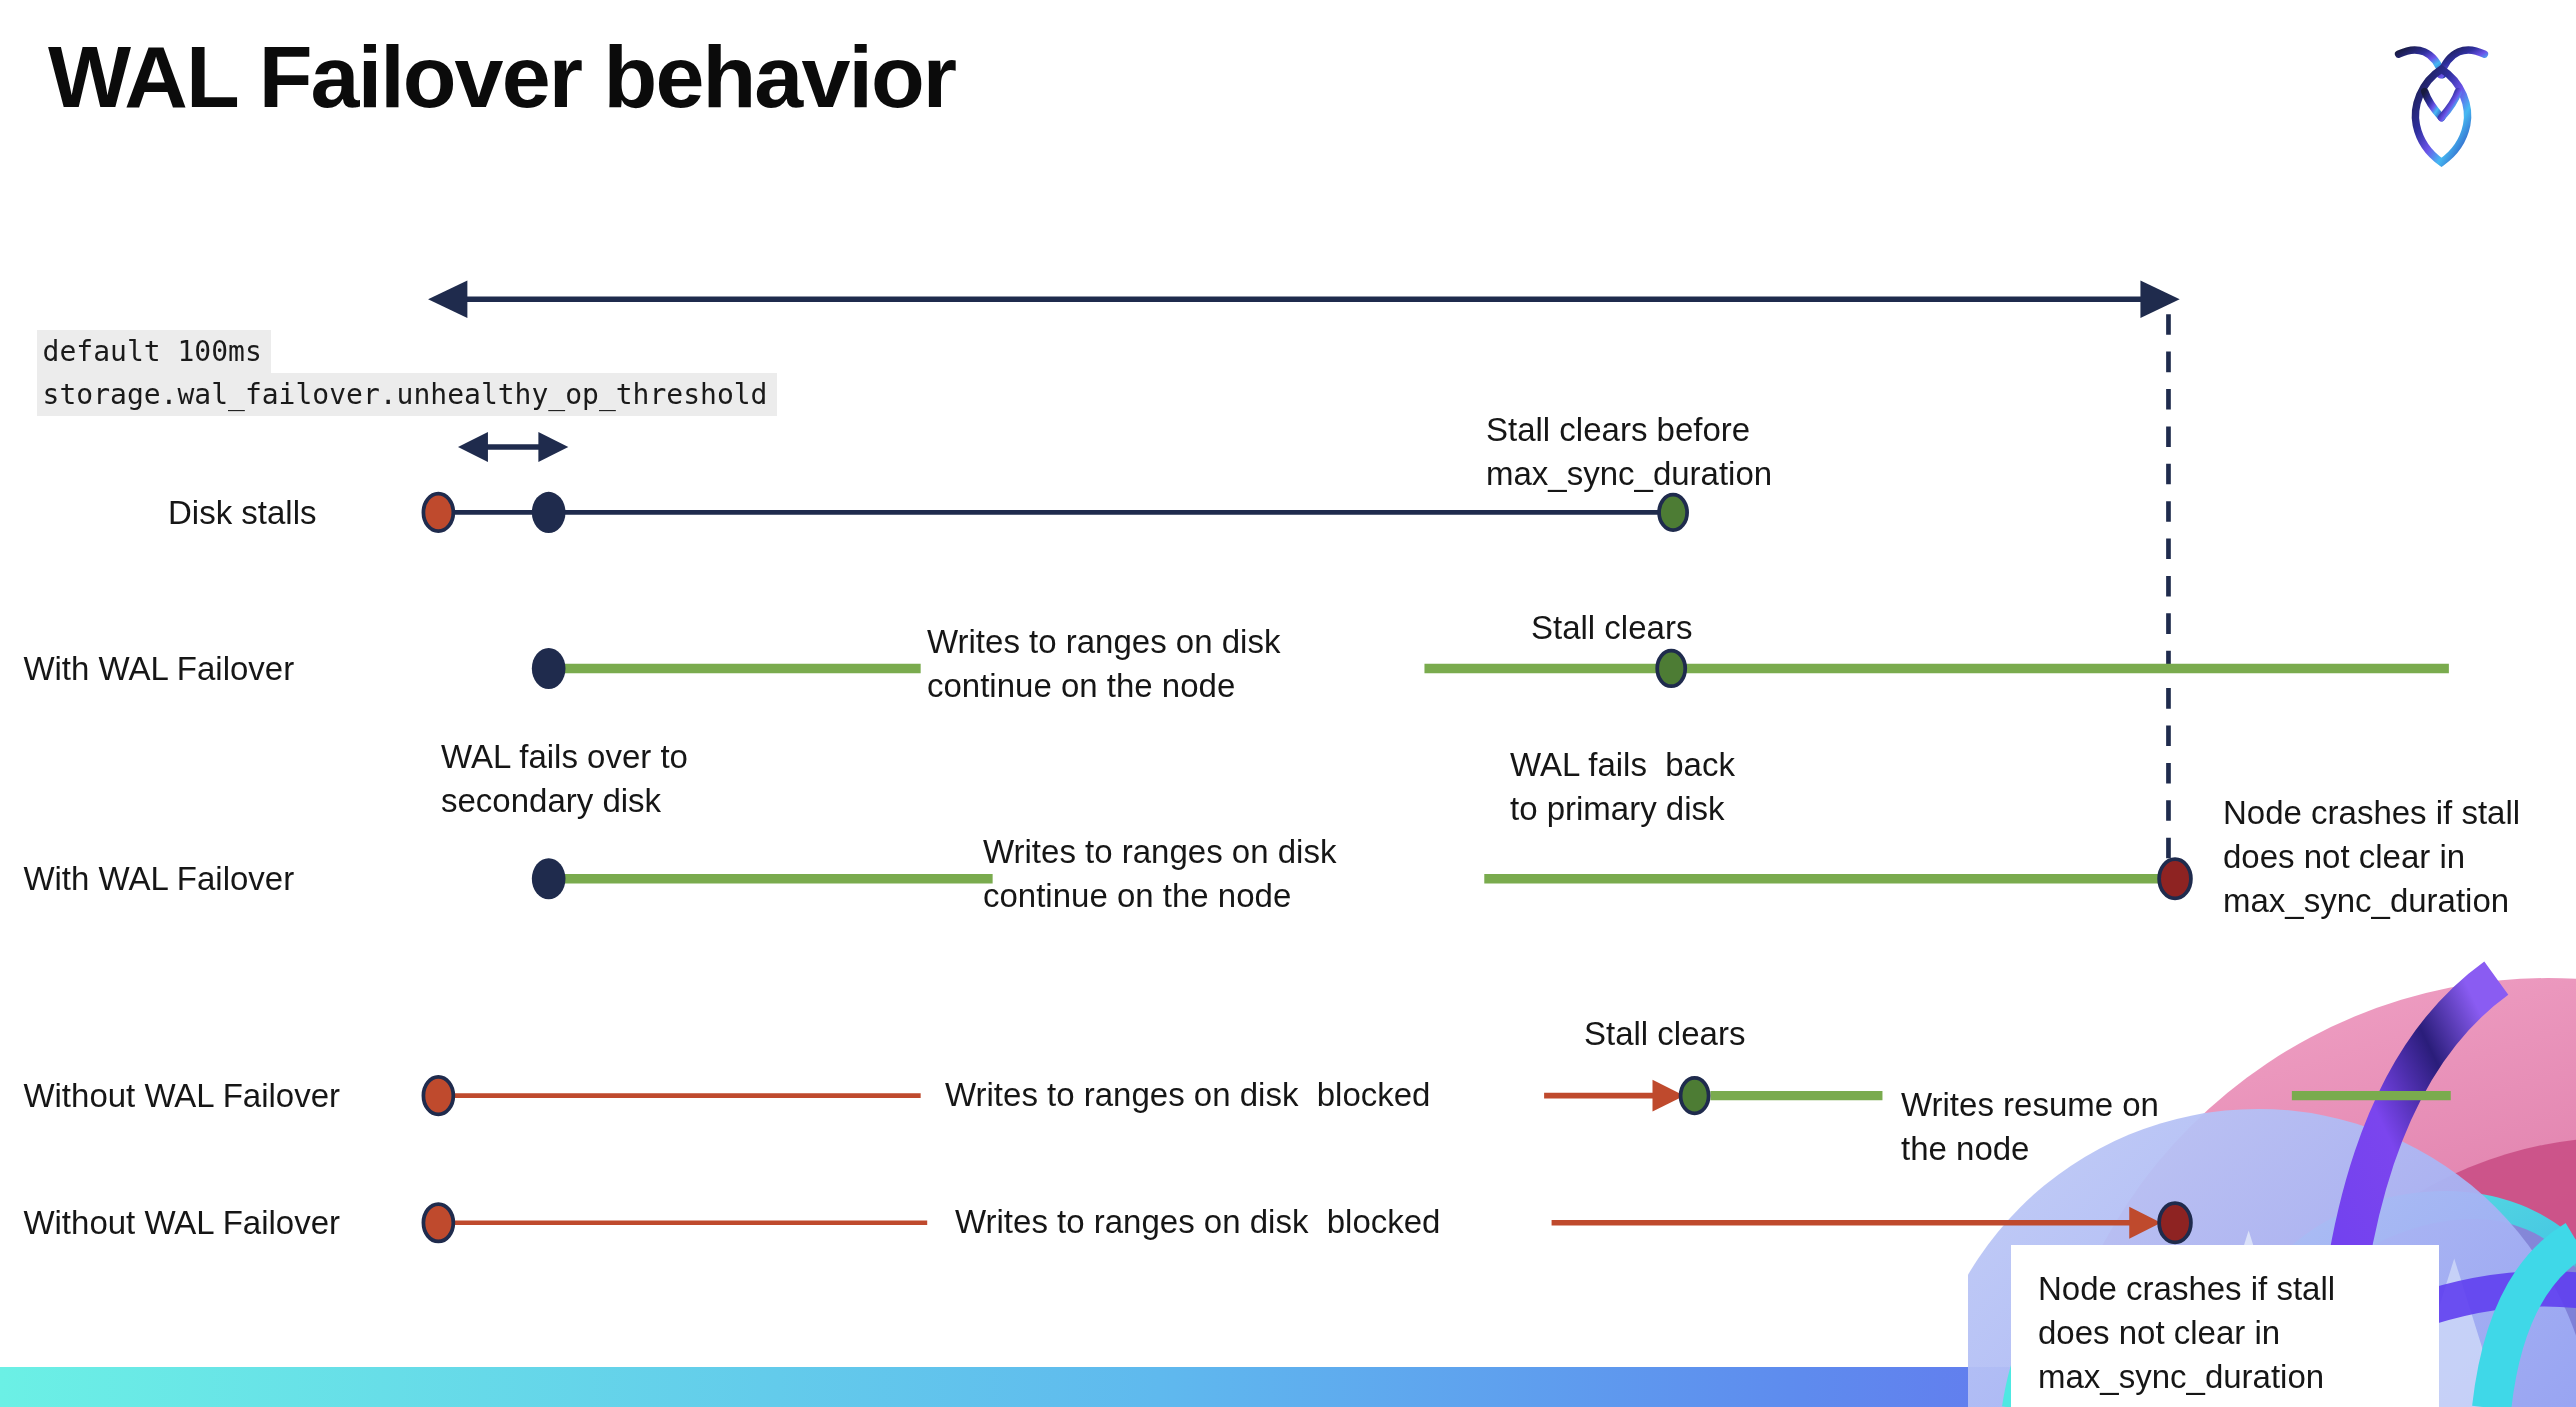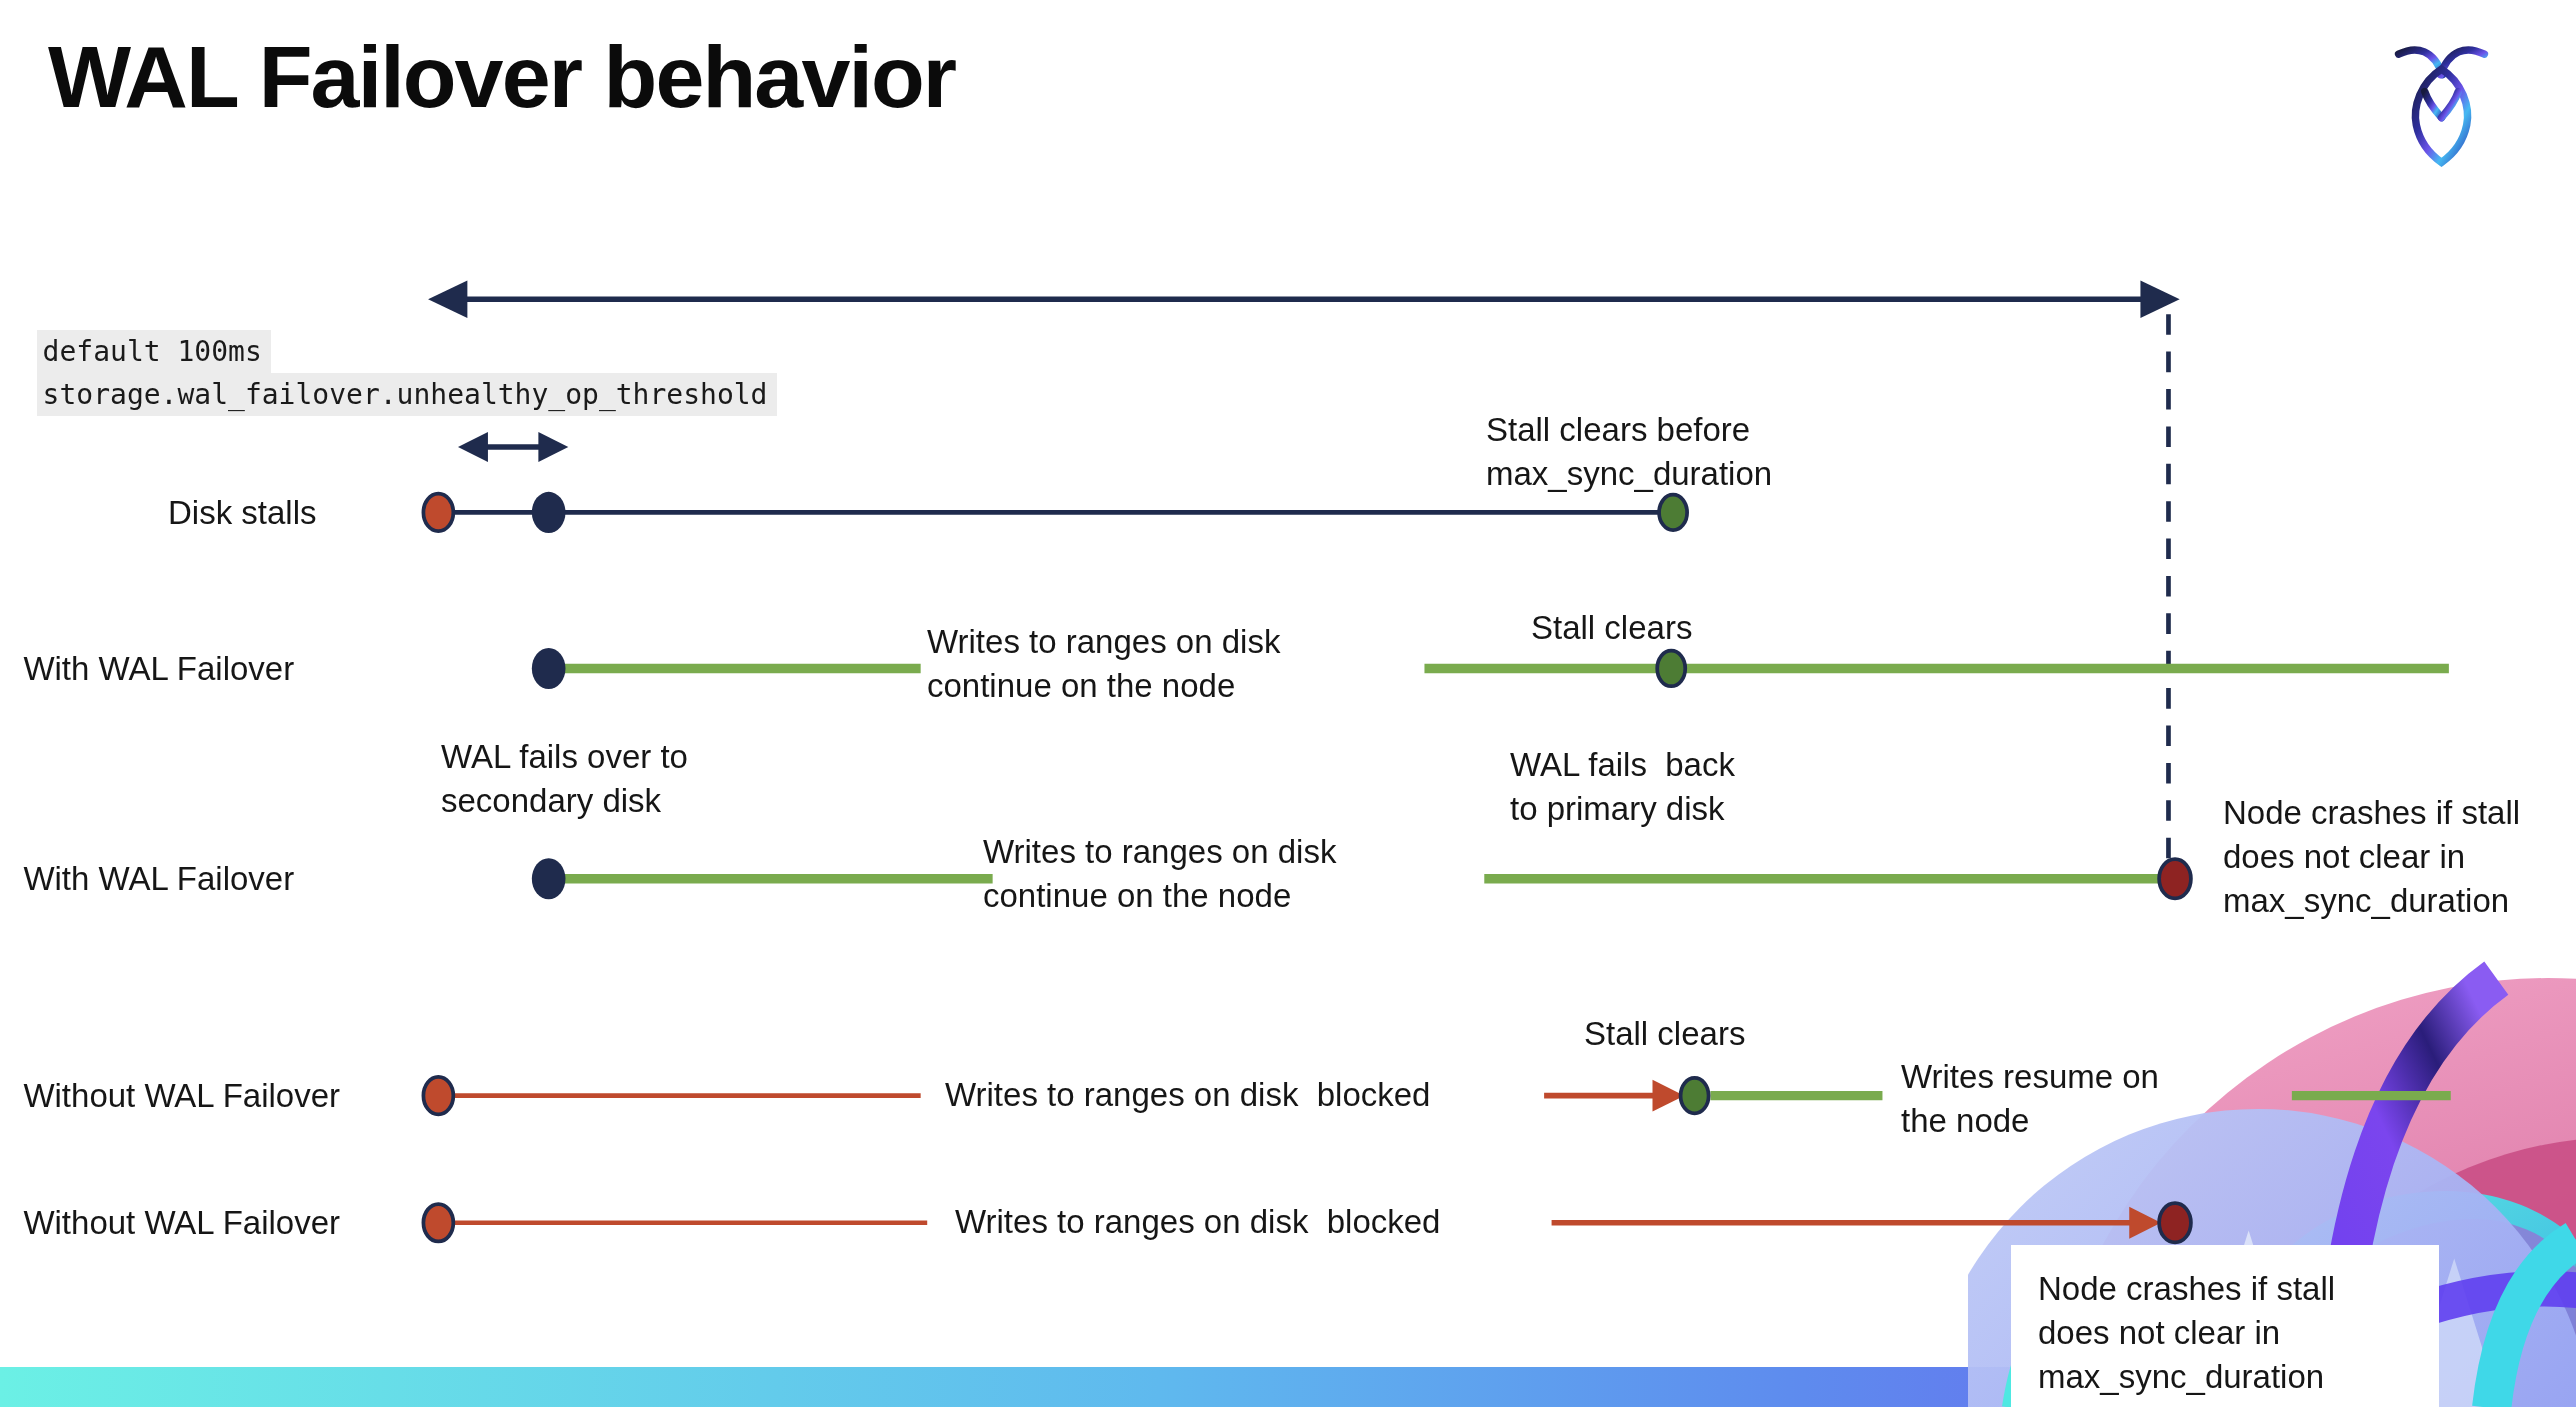--- a/index.html
+++ b/index.html
@@ -166,21 +166,21 @@
   <div class="txt center" style="left:1531px;top:606px;width:280px;">Stall clears</div>
   <div class="txt center" style="left:1510px;top:703px;width:374px;margin-top:40px;">WAL fails  back
 to primary disk</div>
   <div class="txt center" style="left:983px;top:830px;width:449px;">Writes to ranges on disk
 continue on the node</div>
   <div class="txt" style="left:2223px;top:791px;width:355px;">Node crashes if stall
 does not clear in
 max_sync_duration</div>
   <div class="txt center" style="left:945px;top:1073px;width:561px;">Writes to ranges on disk  blocked</div>
   <div class="txt center" style="left:1584px;top:1012px;width:280px;">Stall clears</div>
-  <div class="txt center" style="left:1901px;top:1055px;width:374px;">Writes resume on
+  <div class="txt center" style="left:1901px;top:1083px;width:374px;">Writes resume on
 the node</div>
   <div class="txt center" style="left:955px;top:1200px;width:561px;">Writes to ranges on disk  blocked</div>
 
   <div class="note-box"></div>
   <div class="txt" style="left:2038px;top:1267px;width:393px;z-index:5;">Node crashes if stall
 does not clear in
 max_sync_duration</div>
 
   <div class="footer-bar"></div>
 

